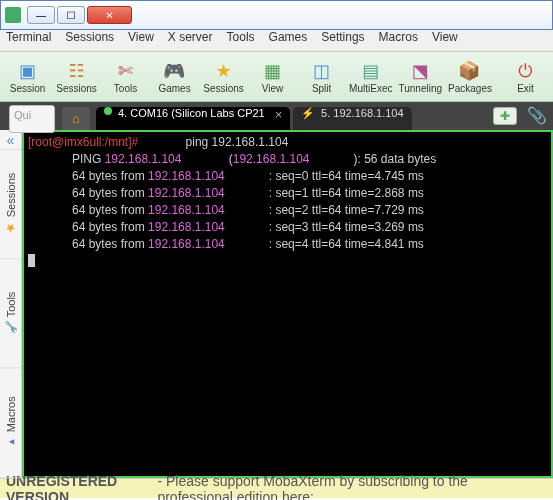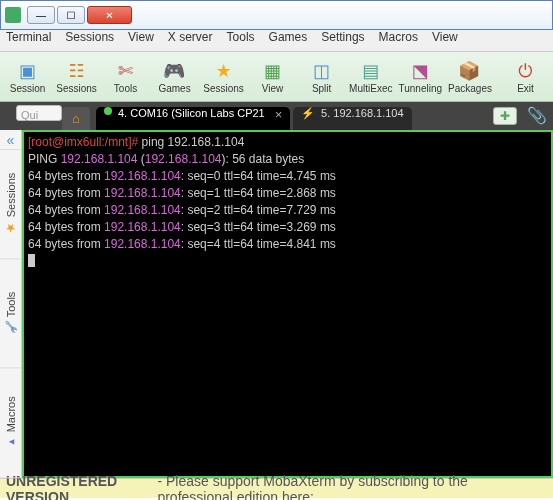--- a/index.html
+++ b/index.html
@@ -14,42 +14,42 @@
 
 .menubar { height: 22px; background: #f0f0f0; border-bottom: 1px solid #ccc; display: flex; align-items: flex-start; padding: 0 6px; gap: 14px; font-size: 12px; color: #333; }
 .menubar span { cursor: pointer; }
 
 .toolbar { height: 50px; background: linear-gradient(#eaf5ea,#d8ecd8); border-bottom: 1px solid #aac0aa; display: flex; align-items: center; padding: 0 6px; gap: 6px; }
 .tbtn { width: 48px; display: flex; flex-direction: column; align-items: center; cursor: pointer; font-size: 10px; color: #333; }
 .tbtn .ic { width: 24px; height: 24px; display: flex; align-items: center; justify-content: center; font-size: 18px; }
 .tspacer { flex: 1; }
 
 .tabbar { height: 28px; background: #444; display: flex; align-items: flex-end; padding-left: 60px; position: relative; }
-.quickbox { position: absolute; left: 16px; top: 3px; width: 46px; height: 16px; background: #f5f5f5; border: 1px solid #bbb; border-radius: 3px; font-size: 11px; color: #999; padding: 0 4px; line-height: 18px; }
+.quickbox { position: absolute; left: 9px; top: 3px; width: 46px; height: 28px; background: #f5f5f5; border: 1px solid #bbb; border-radius: 3px; font-size: 11px; color: #999; padding: 0 4px; line-height: 18px; }
 .homet { position: absolute; left: 62px; top: 5px; width: 28px; height: 23px; background: #555; border-radius: 4px 4px 0 0; display: flex; align-items: center; justify-content: center; color: #f90; font-size: 13px; cursor: pointer; }
 .tab { height: 23px; background: #2a2a2a; border-radius: 5px 5px 0 0; display: flex; padding: 0 8px; font-size: 11px; color: #ddd; margin-left: 3px; cursor: pointer; gap: 6px; }
 .tab.active { background: #000; color: #fff; }
 .tab .dot { width: 8px; height: 8px; border-radius: 50%; background: #5c5; }
 .tab .x { color: #aaa; font-size: 13px; margin-left: 4px; }
 .tab.first { margin-left: 36px; }
 .newtab { position: absolute; right: 36px; top: 5px; width: 24px; height: 18px; background: #e8f0e8; border: 1px solid #9b9; border-radius: 3px; display: flex; align-items: center; justify-content: center; color: #5a5; font-size: 12px; cursor: pointer; }
 .clip { position: absolute; right: 6px; top: 4px; color: #88a; font-size: 16px; }
 
 .mainrow { display: flex; height: 348px; }
 .sidetabs { width: 22px; background: #f4f4f4; border-right: 1px solid #ccc; display: flex; flex-direction: column; }
 .collapse-btn { height: 20px; display: flex; align-items: center; justify-content: center; color: #4a90d9; font-size: 14px; cursor: pointer; border-bottom: 1px solid #ddd; }
 .sidetab { flex: 1; writing-mode: vertical-rl; transform: rotate(180deg); display: flex; align-items: center; justify-content: center; font-size: 11px; color: #444; cursor: pointer; border-top: 1px solid #ddd; gap: 4px; }
 .sidetab .star { color: #f0a020; font-size: 12px; }
 .sidetab .wrench { color: #666; font-size: 11px; }
 .sidetab .mac { color: #5a7fb8; font-size: 11px; }
 
 .terminal { flex: 1; background: #000; border: 2px solid #5c5; color: #ccc; font-family: "Consolas","Courier New",monospace; font-size: 12px; line-height: 16px; padding: 2px 4px; overflow: hidden; white-space: pre; }
 .p-red { color: #d44; }
 .p-magenta { color: #d6d; }
-.p-white { color: #ccc; }
+.p-white { color: #ccc; margin-left: 44px; }
 .cursor { background: #ccc; display: inline-block; width: 7px; height: 13px; vertical-align: middle; }
 
 .statusbar { height: 20px; background: #f6f3b8; border-top: 1px solid #ccc; font-size: 14px; color: #555; display: flex; align-items: center; padding: 0 6px; }
 .statusbar b { font-weight: bold; margin-right: 4px; }
 .statusbar a { color: #4a6dd0; text-decoration: none; }
 </style>
 </head>
 <body>
 
 <div class="titlebar">

